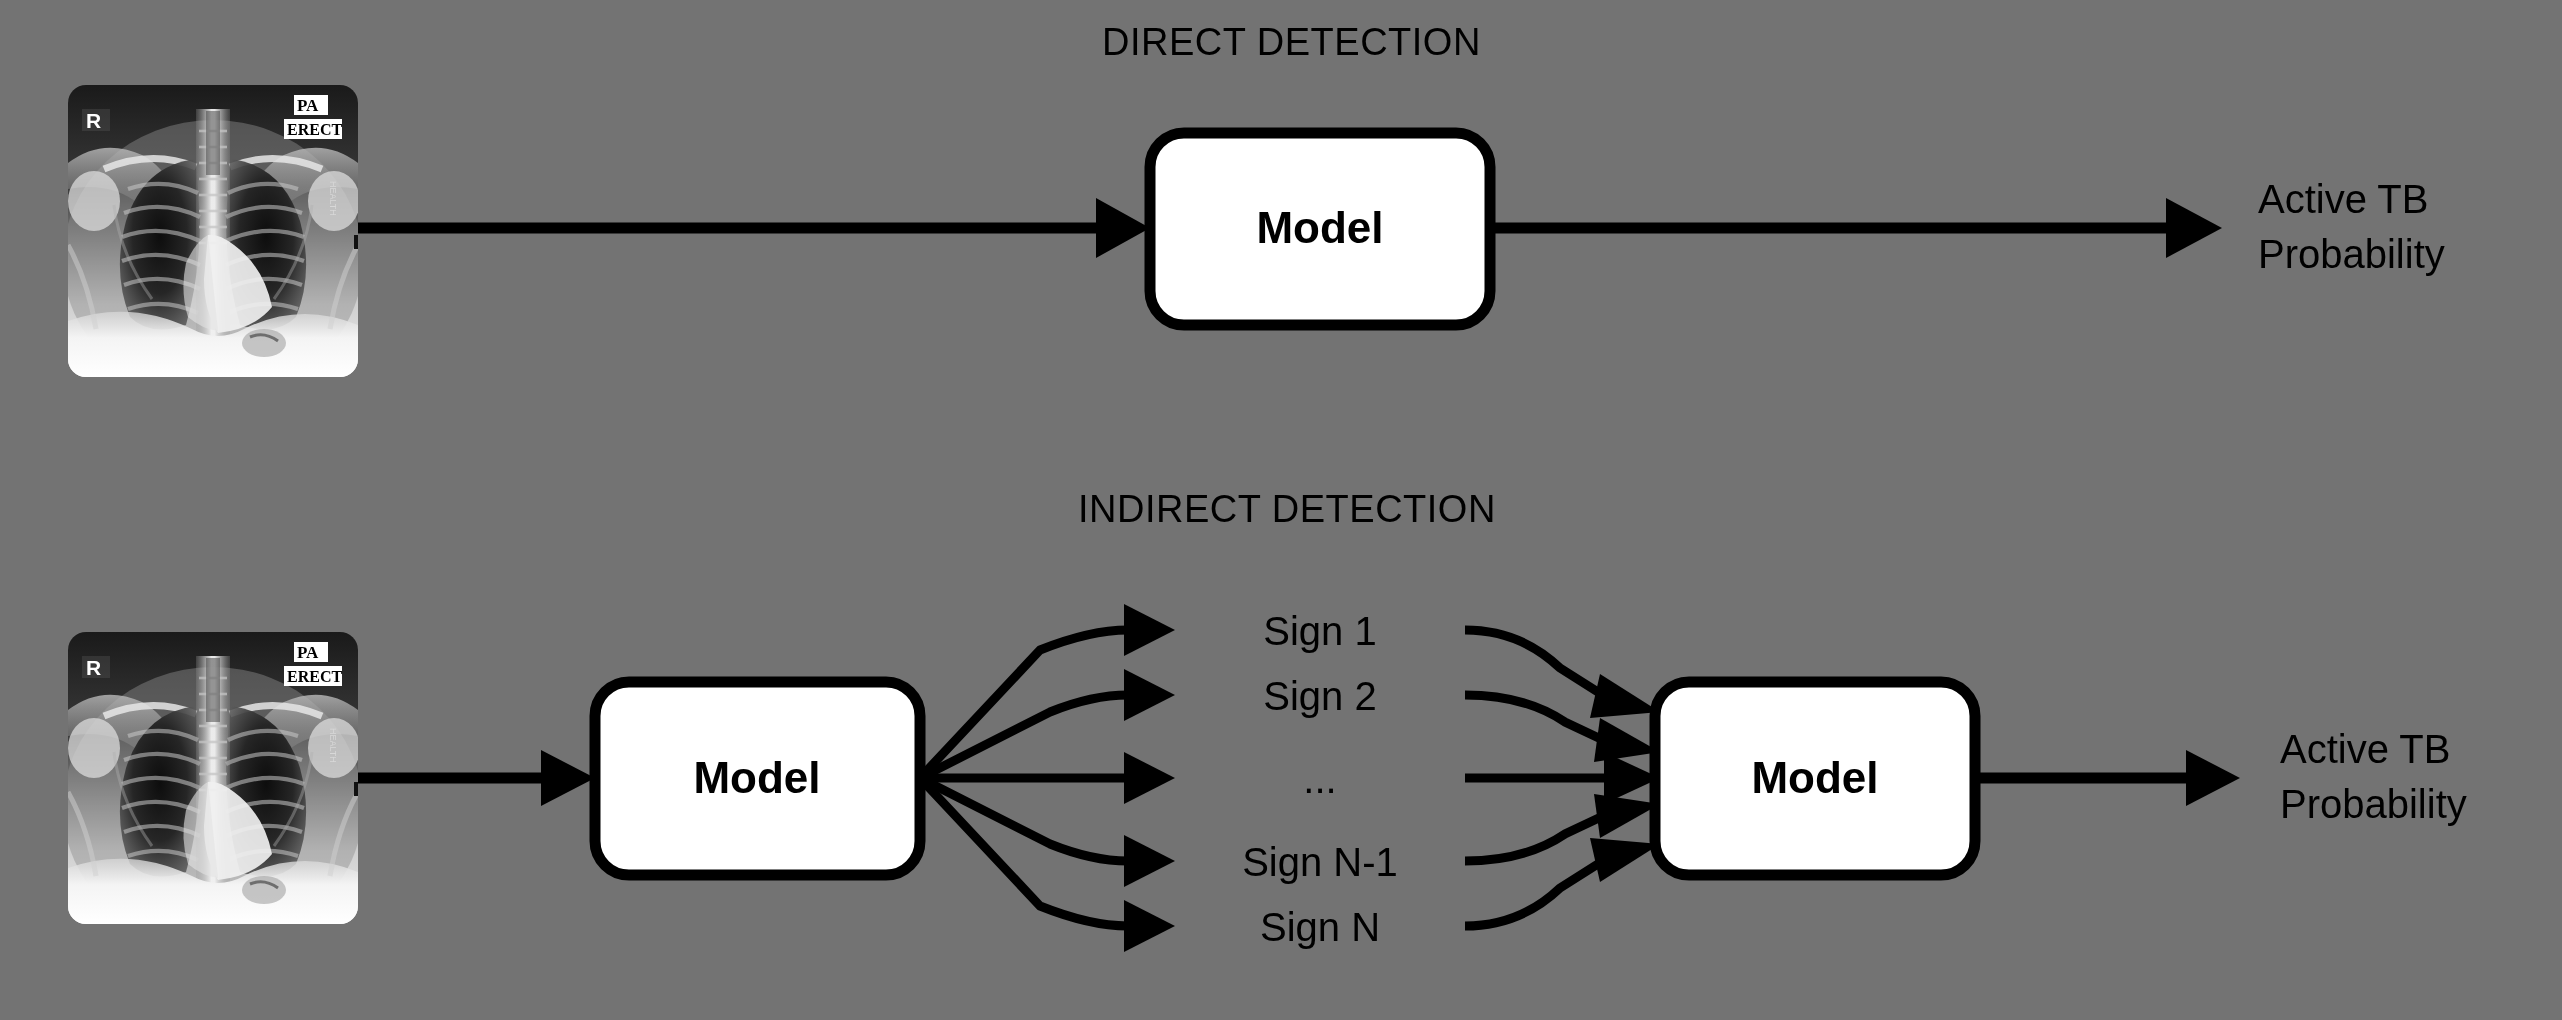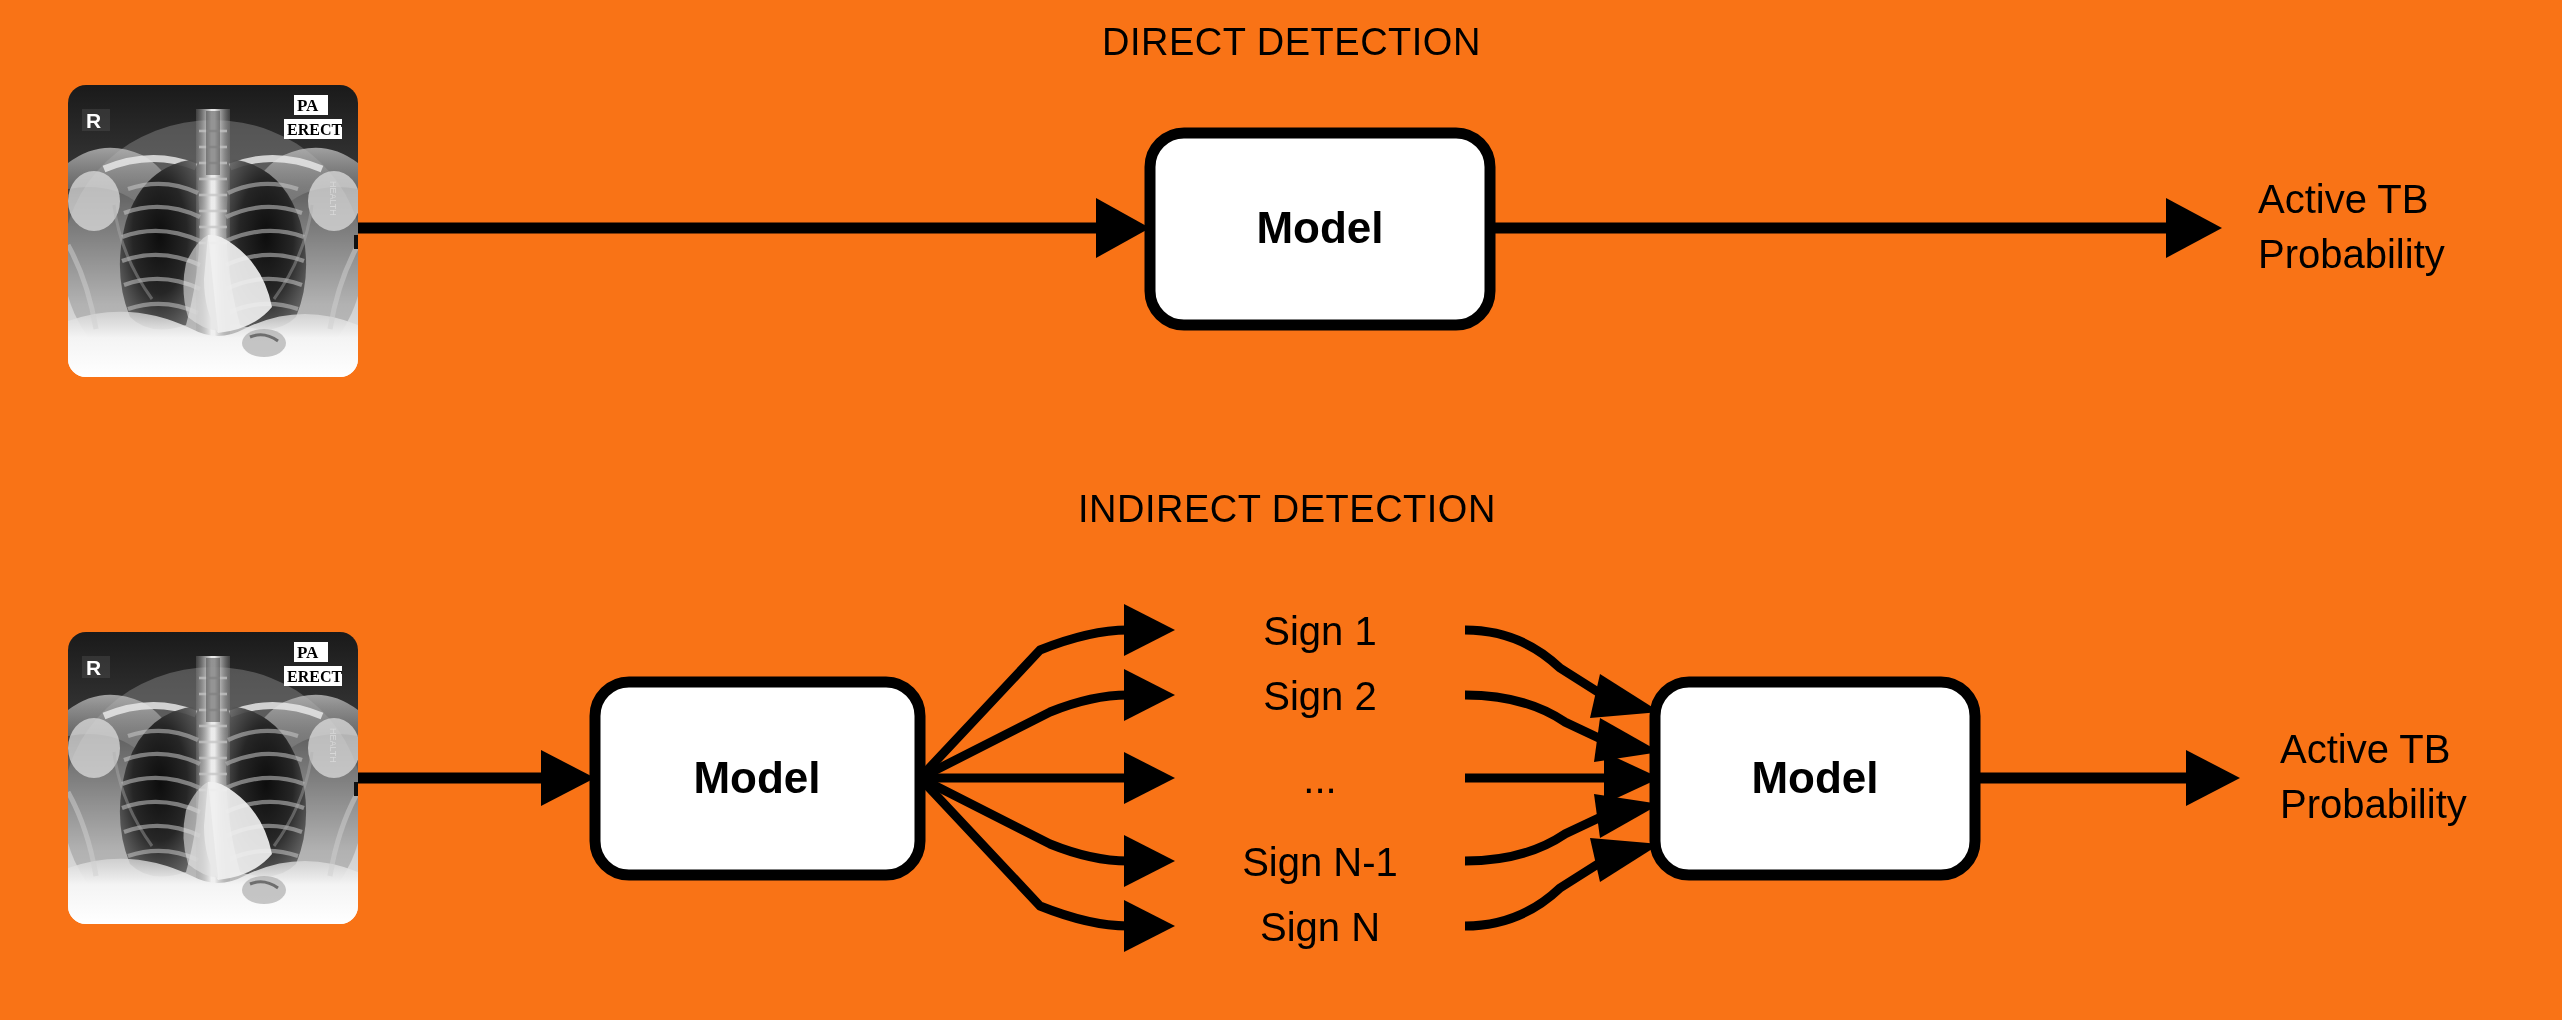--- a/index.html
+++ b/index.html
@@ -11,21 +11,21 @@
     width: 2562px;
     height: 1020px;
     font-family: "Liberation Sans", sans-serif;
     color: #000000;
     overflow: hidden;
   }
   #stage {
     position: relative;
     width: 2562px;
     height: 1020px;
-    background: #f97316;
+    background: #737373;
   }
   .diagram-svg {
     position: absolute;
     left: 0;
     top: 0;
     width: 2562px;
     height: 1020px;
   }
   .section-title {
     font-size: 38px;

